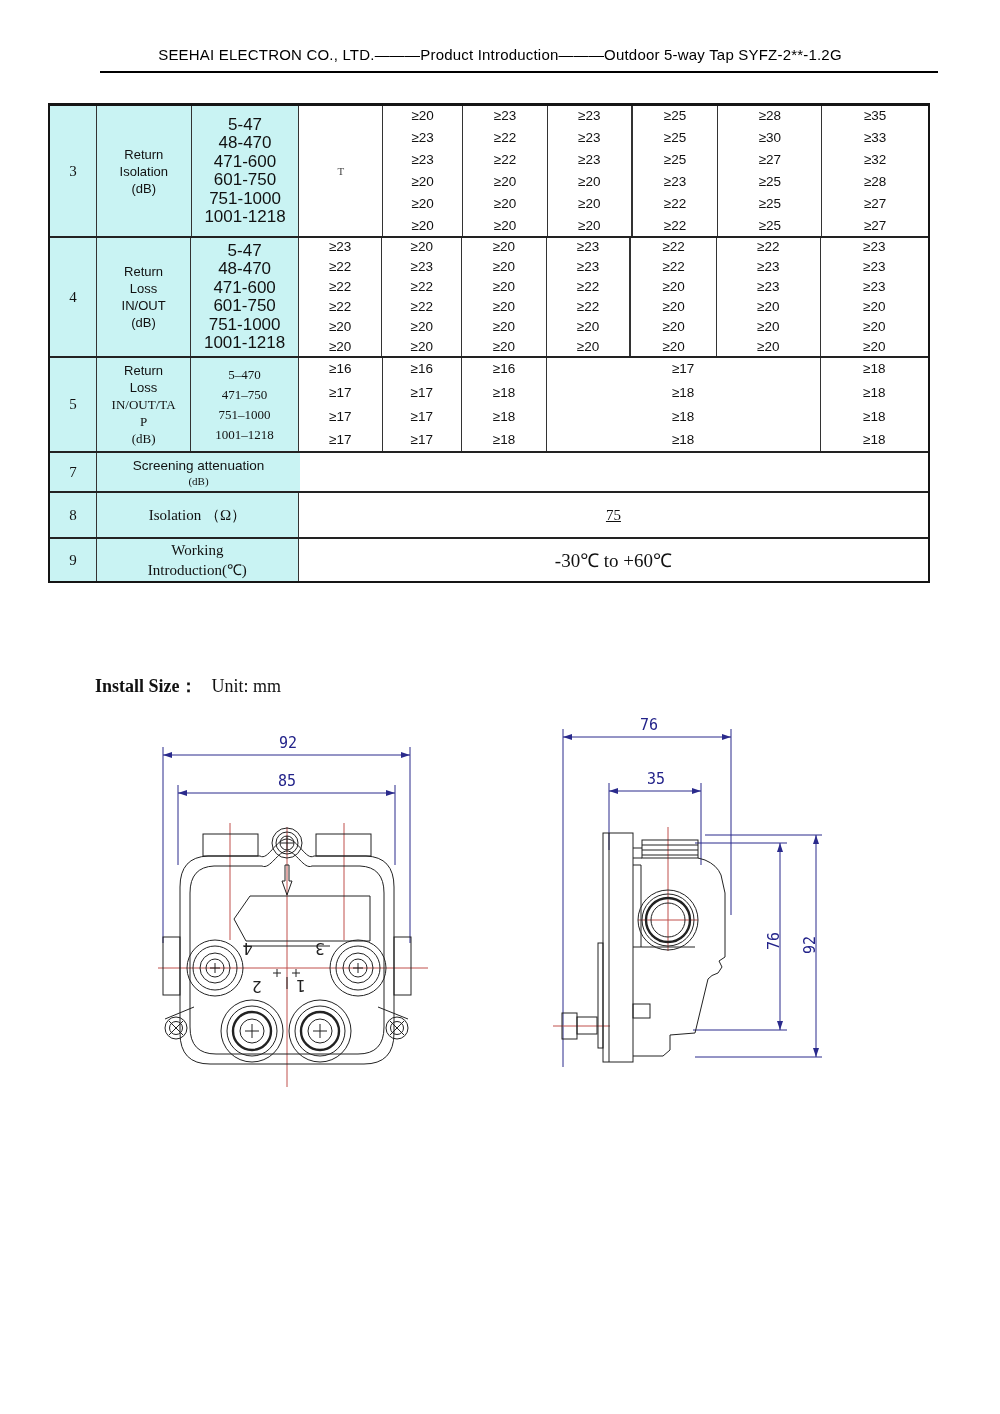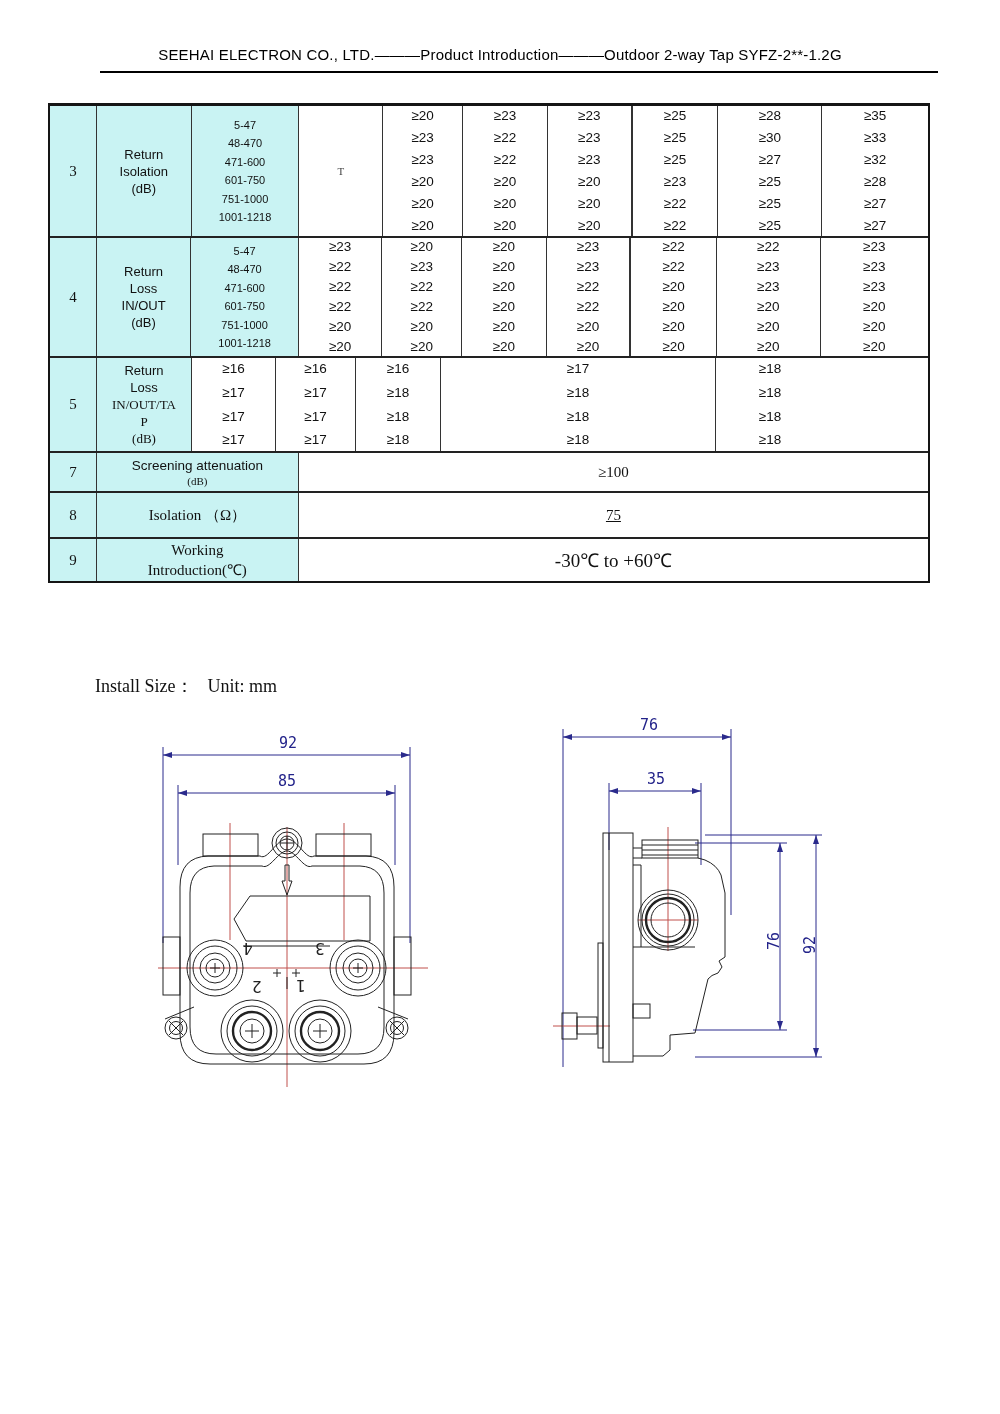--- a/index.html
+++ b/index.html
@@ -15,52 +15,52 @@
   .trow{display:flex;box-sizing:border-box;border-bottom:2px solid #222;}
   .trow:last-child{border-bottom:none;}
   .tcell{box-sizing:border-box;border-right:1px solid #333;display:flex;flex-direction:column;
     justify-content:center;align-items:center;text-align:center;overflow:hidden;}
   .tcell:last-child{border-right:none;}
   .cyan{background:#c9f3f3;}
   .vthick{border-right-width:2px;}
   .num{font-size:15px;font-family:"Liberation Serif",serif;}
   .lline{font-family:"Liberation Sans",sans-serif;font-size:13px;line-height:17px;}
   .lserif{font-family:"Liberation Serif",serif;font-size:13px;line-height:17px;}
-  .fline{font-family:"Liberation Sans",sans-serif;font-size:11px;line-height:18.5px;}
+  .fline{font-family:"Liberation Sans",sans-serif;font-size:17px;line-height:18.5px;}
   .row5 .fline{font-family:"Liberation Serif",serif;font-size:13px;line-height:20px;}
   .vline{font-family:"Liberation Sans",sans-serif;font-size:13.5px;}
   .row3 .vline{line-height:22px;}
   .row4 .vline{line-height:20px;}
   .row5 .vline{line-height:23.7px;}
   .tnote{font-family:"Liberation Serif",serif;font-size:11px;color:#444;}
   .label-main{font-family:"Liberation Sans",sans-serif;font-size:13.5px;line-height:17px;}
   .label-sub{font-family:"Liberation Serif",serif;font-size:11px;line-height:14px;}
   .row8 .label-main,.row9 .label-main{font-family:"Liberation Serif",serif;font-size:15px;line-height:20px;}
   .simple-value{font-family:"Liberation Serif",serif;font-size:15px;}
   .row9 .simple-value{font-size:19px;}
 
   .install{position:absolute;left:95px;top:674px;font-family:"Liberation Serif",serif;font-size:18px;}
-  .install .is-label{font-weight:normal;}
+  .install .is-label{font-weight:bold;}
   .install .is-unit{margin-left:14px;text-align:center;}
 
   svg{position:absolute;overflow:visible;}
   .k{stroke:#222;fill:none;stroke-width:1;}
   .kb{stroke:#222;fill:none;stroke-width:2.4;}
   .dim{stroke:#2a2a8c;fill:none;stroke-width:1;}
   .dimf{fill:#2a2a8c;stroke:none;}
   .red{stroke:#c0504d;fill:none;stroke-width:1;}
   .dimtext{fill:#23238a;font:15px "DejaVu Sans Mono",monospace;}
   .portnum{fill:#222;font:16px "DejaVu Sans Mono",monospace;}
 </style>
 </head>
 <body>
 
 <div class="page">
 
-  <div class="header-text">SEEHAI ELECTRON CO., LTD.———Product Introduction———Outdoor 2-way Tap SYFZ-2**-1.2G</div>
+  <div class="header-text">SEEHAI ELECTRON CO., LTD.———Product Introduction———Outdoor 5-way Tap SYFZ-2**-1.2G</div>
   <div class="header-rule"></div>
 
   <div id="spec-table">
       <div class="trow row3" style="height: 132px;">
         <div class="tcell cyan" style="width: 47px;">
           <div class="num">3</div>
         </div>
         <div class="tcell cyan" style="width: 95px;">
           <div class="lline">Return</div>
           <div class="lline">Isolation</div>
@@ -205,20 +205,26 @@
         <div class="tcell cyan" style="width: 47px;">
           <div class="num">5</div>
         </div>
         <div class="tcell cyan" style="width: 95px;">
           <div class="lline">Return</div>
           <div class="lline">Loss</div>
           <div class="lserif">IN/OUT/TA</div>
           <div class="lserif">P</div>
           <div class="lserif">(dB)</div>
         </div>
+        <div class="tcell cyan" style="width: 108px;">
+          <div class="fline">5–470</div>
+          <div class="fline">471–750</div>
+          <div class="fline">751–1000</div>
+          <div class="fline">1001–1218</div>
+        </div>
         <div class="tcell" style="width: 84px;">
           <div class="vline">≥16</div>
           <div class="vline">≥17</div>
           <div class="vline">≥17</div>
           <div class="vline">≥17</div>
         </div>
         <div class="tcell" style="width: 80px;">
           <div class="vline">≥16</div>
           <div class="vline">≥17</div>
           <div class="vline">≥17</div>
@@ -243,23 +249,20 @@
           <div class="vline">≥18</div>
         </div>
       </div>
       <div class="trow row7" style="height: 40px;">
         <div class="tcell cyan" style="width: 47px;">
           <div class="num">7</div>
         </div>
         <div class="tcell cyan" style="width: 203px;">
           <div class="label-main">Screening attenuation</div>
           <div class="label-sub">(dB)</div>
-        </div>
-        <div class="tcell" style="width: 632px;">
-          <div class="simple-value">≥100</div>
         </div>
       </div>
       <div class="trow row8" style="height: 46px;">
         <div class="tcell cyan" style="width: 47px;">
           <div class="num">8</div>
         </div>
         <div class="tcell cyan" style="width: 203px;">
           <div class="label-main">Isolation （Ω）</div>
         </div>
         <div class="tcell" style="width: 632px; text-decoration: underline;">

